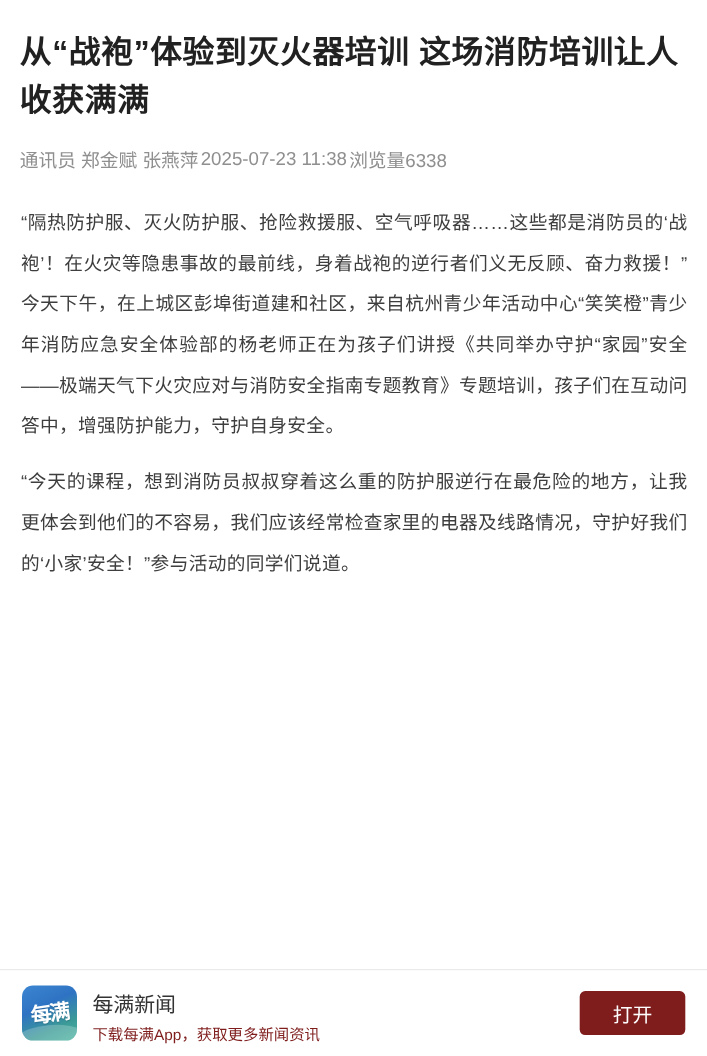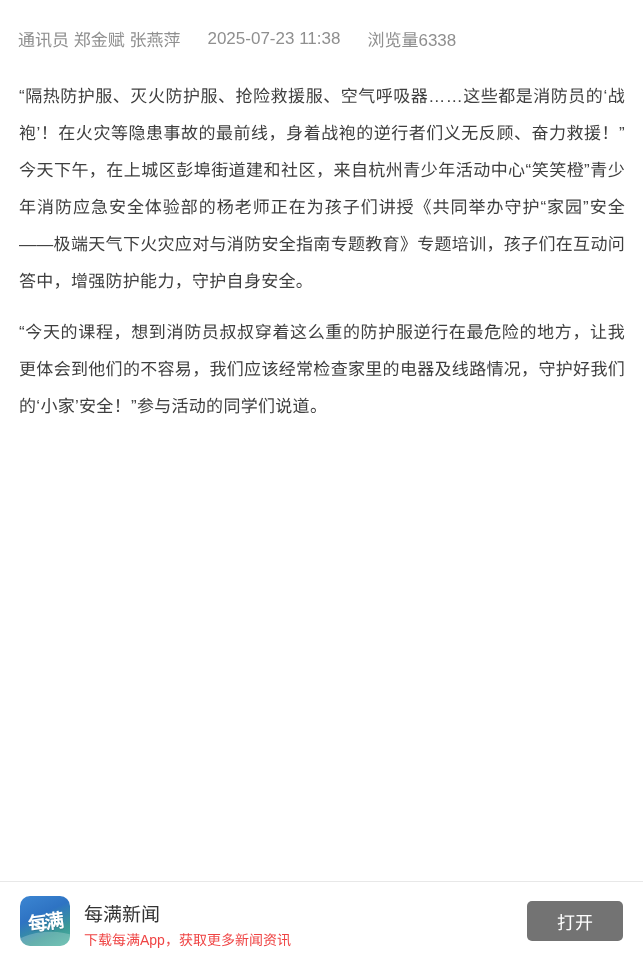--- a/index.html
+++ b/index.html
@@ -21,21 +21,21 @@
     margin: 0 0 18px 0;
     font-size: 29px;
     line-height: 44px;
     font-weight: 700;
     color: #212121;
     letter-spacing: 0.5px;
   }
   .byline {
     display: flex;
     align-items: center;
-    gap: 27px;
+    gap: 2px;
     font-size: 17px;
     color: #8f8f8f;
     margin-bottom: 27px;
     white-space: nowrap;
   }
   .article-body p {
     margin: 0 0 14px 1px;
     font-size: 17px;
     line-height: 37px;
     color: #3e3e3e;
@@ -94,43 +94,44 @@
   }
   .app-name {
     font-size: 19px;
     color: #333333;
     font-weight: 500;
     line-height: 22px;
     margin-top: 10px;
   }
   .app-subtitle {
     font-size: 14px;
-    color: #ef4444;
+    color: #7f1d1d;
     margin-top: 6px;
     line-height: 16px;
   }
   .open-btn {
     flex: 0 0 auto;
     width: 96px;
     height: 40px;
     margin-right: 20px;
     border: none;
     border-radius: 5px;
-    background: #737373;
+    background: #7f1d1d;
     color: #ffffff;
     font-size: 18px;
     font-family: "Liberation Sans", sans-serif;
     cursor: pointer;
     padding: 0;
   }
 </style>
 </head>
 <body>
 
 <main class="article">
+  <h1 class="article-title">从“战袍”体验到灭火器培训 这场消防培训让人收获满满</h1>
 
   <div class="byline">
     <span>通讯员 郑金赋 张燕萍</span>
     <span>2025-07-23 11:38</span>
     <span>浏览量6338</span>
   </div>
 
   <div class="article-body">
     <p> “隔热防护服、灭火防护服、抢险救援服、空气呼吸器……这些都是消防员的‘战袍’！在火灾等隐患事故的最前线，身着战袍的逆行者们义无反顾、奋力救援！”今天下午，在上城区彭埠街道建和社区，来自杭州青少年活动中心“笑笑橙”青少年消防应急安全体验部的杨老师正在为孩子们讲授《共同举办守护“家园”安全——极端天气下火灾应对与消防安全指南专题教育》专题培训，孩子们在互动问答中，增强防护能力，守护自身安全。</p>
     <p> “今天的课程，想到消防员叔叔穿着这么重的防护服逆行在最危险的地方，让我更体会到他们的不容易，我们应该经常检查家里的电器及线路情况，守护好我们的‘小家’安全！”参与活动的同学们说道。</p>

